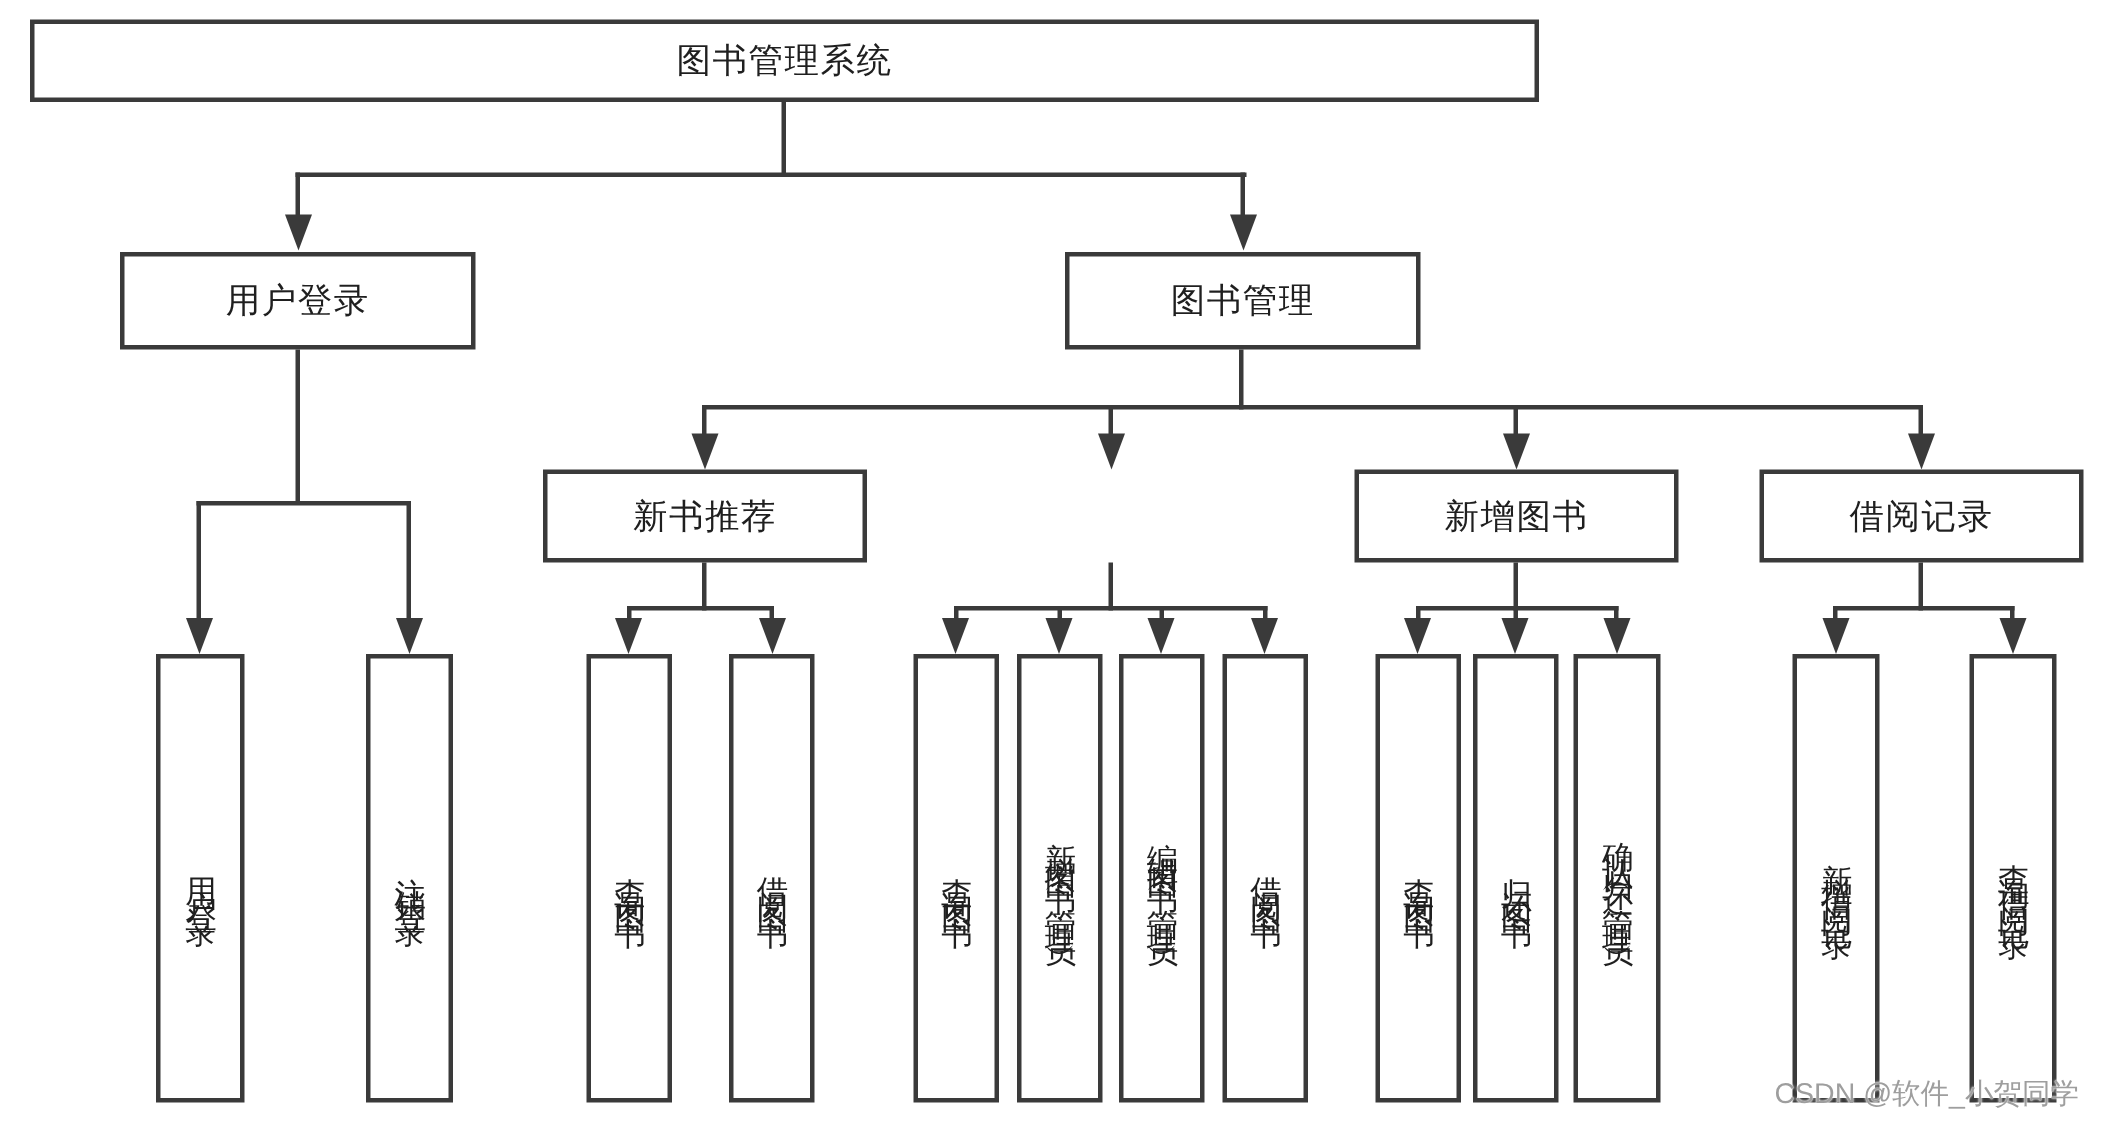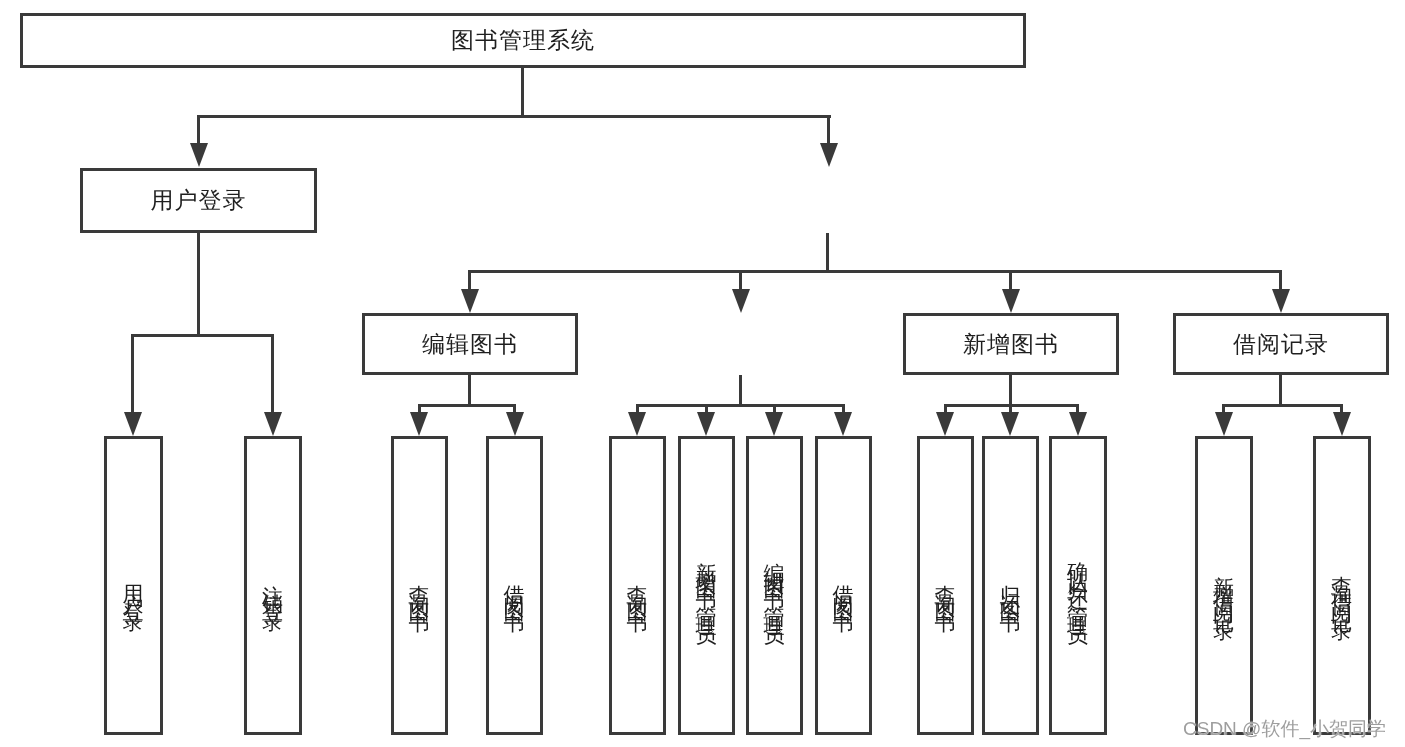--- a/index.html
+++ b/index.html
@@ -75,41 +75,44 @@
   <div class="vl" style="left:521px;top:68px;height:49px"></div>
   <div class="hl" style="left:197px;top:115px;width:634px"></div>
   <div class="vl" style="left:197px;top:115px;height:30px"></div>
   <div class="vl" style="left:827px;top:115px;height:30px"></div>
   <div class="arw" style="left:190px;top:143px"></div>
   <div class="arw" style="left:820px;top:143px"></div>
 
   <div class="hbox" style="left:80px;top:168px;width:237px;height:65px">
     <span>用户登录</span>
   </div>
+  <div class="hbox" style="left:710px;top:168px;width:237px;height:65px">
+    <span>图书管理</span>
+  </div>
 
   <div class="vl" style="left:197px;top:233px;height:103px"></div>
   <div class="hl" style="left:131px;top:334px;width:143px"></div>
   <div class="vl" style="left:131px;top:334px;height:80px"></div>
   <div class="vl" style="left:271px;top:334px;height:80px"></div>
   <div class="arw" style="left:124px;top:412px"></div>
   <div class="arw" style="left:264px;top:412px"></div>
 
   <div class="vl" style="left:826px;top:233px;height:40px"></div>
   <div class="hl" style="left:468px;top:270px;width:814px"></div>
   <div class="vl" style="left:468px;top:270px;height:23px"></div>
   <div class="vl" style="left:739px;top:270px;height:23px"></div>
   <div class="vl" style="left:1009px;top:270px;height:23px"></div>
   <div class="vl" style="left:1279px;top:270px;height:23px"></div>
   <div class="arw" style="left:461px;top:289px"></div>
   <div class="arw" style="left:732px;top:289px"></div>
   <div class="arw" style="left:1002px;top:289px"></div>
   <div class="arw" style="left:1272px;top:289px"></div>
 
   <div class="hbox" style="left:362px;top:313px;width:216px;height:62px">
-    <span>编辑图书</span>
+    <span>新书推荐</span>
   </div>
   <div class="hbox" style="left:903px;top:313px;width:216px;height:62px">
     <span>新增图书</span>
   </div>
   <div class="hbox" style="left:1173px;top:313px;width:216px;height:62px">
     <span>借阅记录</span>
   </div>
 
   <div class="vl" style="left:468px;top:375px;height:32px"></div>
   <div class="hl" style="left:418px;top:404px;width:98px"></div>

